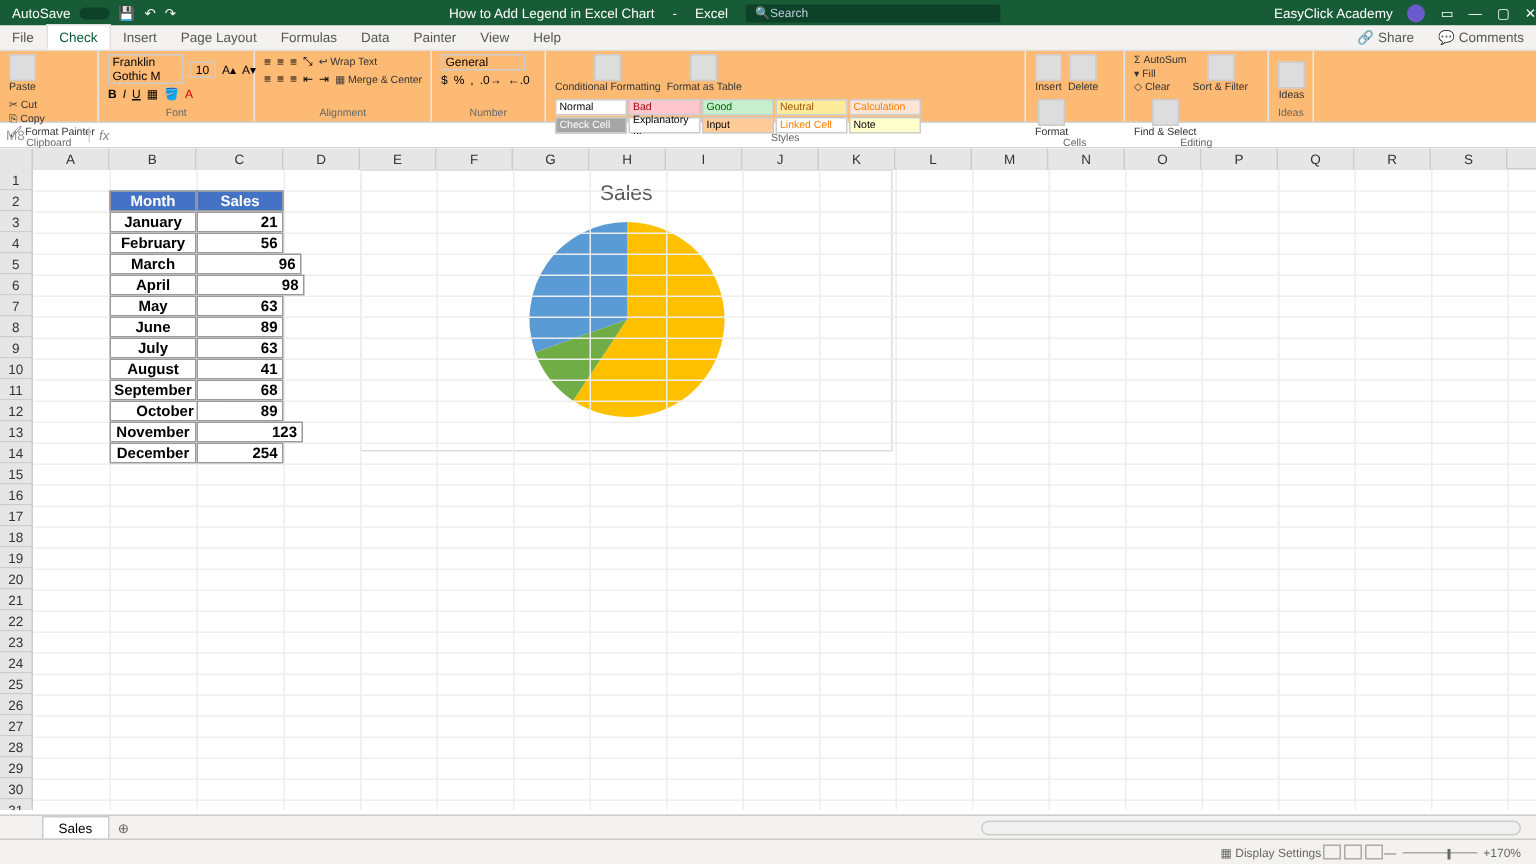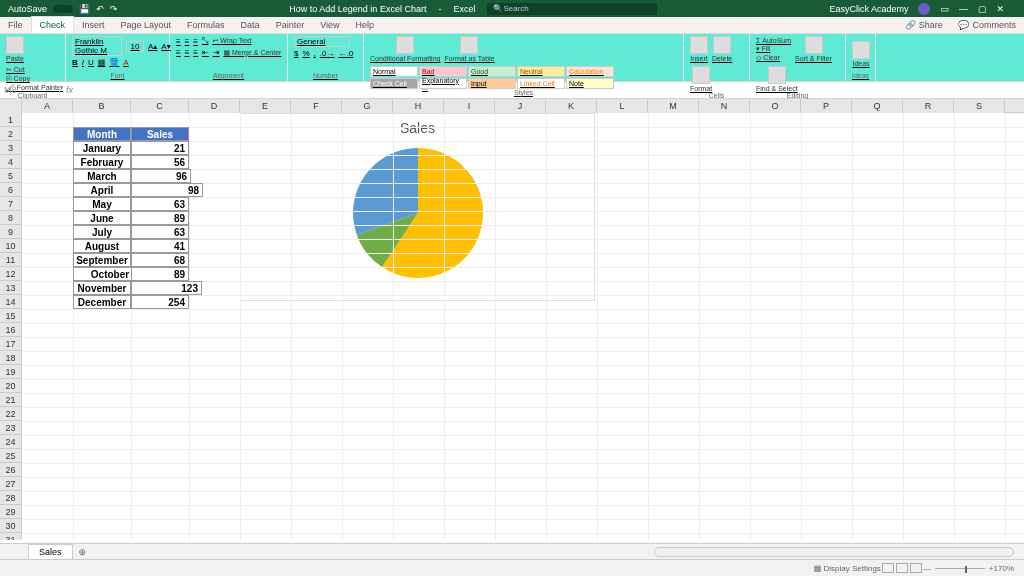--- a/index.html
+++ b/index.html
@@ -1,29 +1,29 @@
 <!DOCTYPE html>
 <html><head>
 <meta charset="utf-8">
 <style>
 *{box-sizing:border-box;margin:0;padding:0;font-family:"Segoe UI",Arial,sans-serif;}
 body{width:1024px;height:576px;background:#fff;overflow:hidden;font-size:11px;}
 .titlebar{height:17px;background:#185c37;color:#fff;display:flex;align-items:center;font-size:9px;}
 .titlebar .left{display:flex;align-items:center;gap:6px;padding-left:8px;}
 .titlebar .center{flex:1;display:flex;justify-content:center;align-items:center;gap:12px;}
 .titlebar .search{background:#0d4228;width:170px;height:12px;border-radius:2px;display:flex;align-items:center;padding:0 6px;color:#bcd;font-size:8px;}
-.titlebar .right{display:flex;align-items:center;gap:10px;padding-right:20px;}
+.titlebar .right{display:flex;align-items:center;gap:10px;padding-right:0;}
 .titlebar .avatar{width:12px;height:12px;border-radius:50%;background:#6a5acd;}
 .toggle{width:20px;height:8px;background:#0d4228;border-radius:4px;}
 .menubar{height:17px;background:#f3f2f1;display:flex;align-items:flex-end;font-size:9px;border-bottom:1px solid #e1dfdd;}
 .menubar .tab{padding:3px 8px;color:#555;}
 .menubar .tab.active{background:#fff;color:#0a5c36;border-top:1px solid #e1dfdd;border-left:1px solid #e1dfdd;border-right:1px solid #e1dfdd;}
 .menubar .spacer{flex:1;}
 .menubar .share,.menubar .comments{padding:3px 8px;color:#555;}
-.ribbon{height:48px;background:#5eead4;border-bottom:1px solid #d4d4d4;display:flex;font-size:8px;text-decoration:underline;}
+.ribbon{height:48px;background:#fdba74;border-bottom:1px solid #d4d4d4;display:flex;font-size:8px;}
 .ribbon .group{border-right:1px solid #e8e8e8;padding:2px 6px;display:flex;flex-direction:column;justify-content:space-between;}
 .ribbon .glabel{text-align:center;color:#666;font-size:7px;}
 .ribbon .grow{display:flex;gap:4px;align-items:center;}
 .ribbon .gtop{flex:1;display:flex;gap:4px;align-items:center;flex-wrap:wrap;}
 .ribbon .bigbtn{display:flex;flex-direction:column;align-items:center;gap:1px;font-size:7px;color:#333;}
 .ribbon .bigbtn .ico{width:18px;height:18px;background:#ddd;border:1px solid #ccc;}
 .ribbon .smbtn{font-size:7px;color:#333;white-space:nowrap;}
 .ribbon .fontbox{border:1px solid #ccc;padding:0 2px;font-size:8px;width:50px;}
 .ribbon .sizebox{border:1px solid #ccc;padding:0 2px;font-size:8px;width:18px;text-align:center;}
 .ribbon .cell{border:1px solid #ccc;width:48px;height:11px;font-size:7px;padding:0 2px;display:flex;align-items:center;}
@@ -377,21 +377,21 @@
       <div class="gridline-v" style="left: 881px;"></div>
       <div class="gridline-v" style="left: 932px;"></div>
       <div class="gridline-v" style="left: 983px;"></div>
       <div class="datacell hdr" style="left: 51px; top: 14px; width: 58px;">Month</div>
       <div class="datacell hdr" style="left: 109px; top: 14px; width: 58px;">Sales</div>
       <div class="datacell month" style="left: 51px; top: 28px; width: 58px;">January</div>
       <div class="datacell val" style="left: 109px; top: 28px; width: 58px;">21</div>
       <div class="datacell month" style="left: 51px; top: 42px; width: 58px;">February</div>
       <div class="datacell val" style="left: 109px; top: 42px; width: 58px;">56</div>
       <div class="datacell month" style="left: 51px; top: 56px; width: 58px;">March</div>
-      <div class="datacell val" style="left: 109px; top: 56px; width: 60px; padding-left: 28px;">96</div>
+      <div class="datacell val" style="left: 109px; top: 56px; width: 70px; padding-left: 28px;">96</div>
       <div class="datacell month" style="left: 51px; top: 70px; width: 58px;">April</div>
       <div class="datacell val" style="left: 109px; top: 70px; width: 72px;">98</div>
       <div class="datacell month" style="left: 51px; top: 84px; width: 58px;">May</div>
       <div class="datacell val" style="left: 109px; top: 84px; width: 58px;">63</div>
       <div class="datacell month" style="left: 51px; top: 98px; width: 58px;">June</div>
       <div class="datacell val" style="left: 109px; top: 98px; width: 58px;">89</div>
       <div class="datacell month" style="left: 51px; top: 112px; width: 58px;">July</div>
       <div class="datacell val" style="left: 109px; top: 112px; width: 58px;">63</div>
       <div class="datacell month" style="left: 51px; top: 126px; width: 58px;">August</div>
       <div class="datacell val" style="left: 109px; top: 126px; width: 58px;">41</div>

